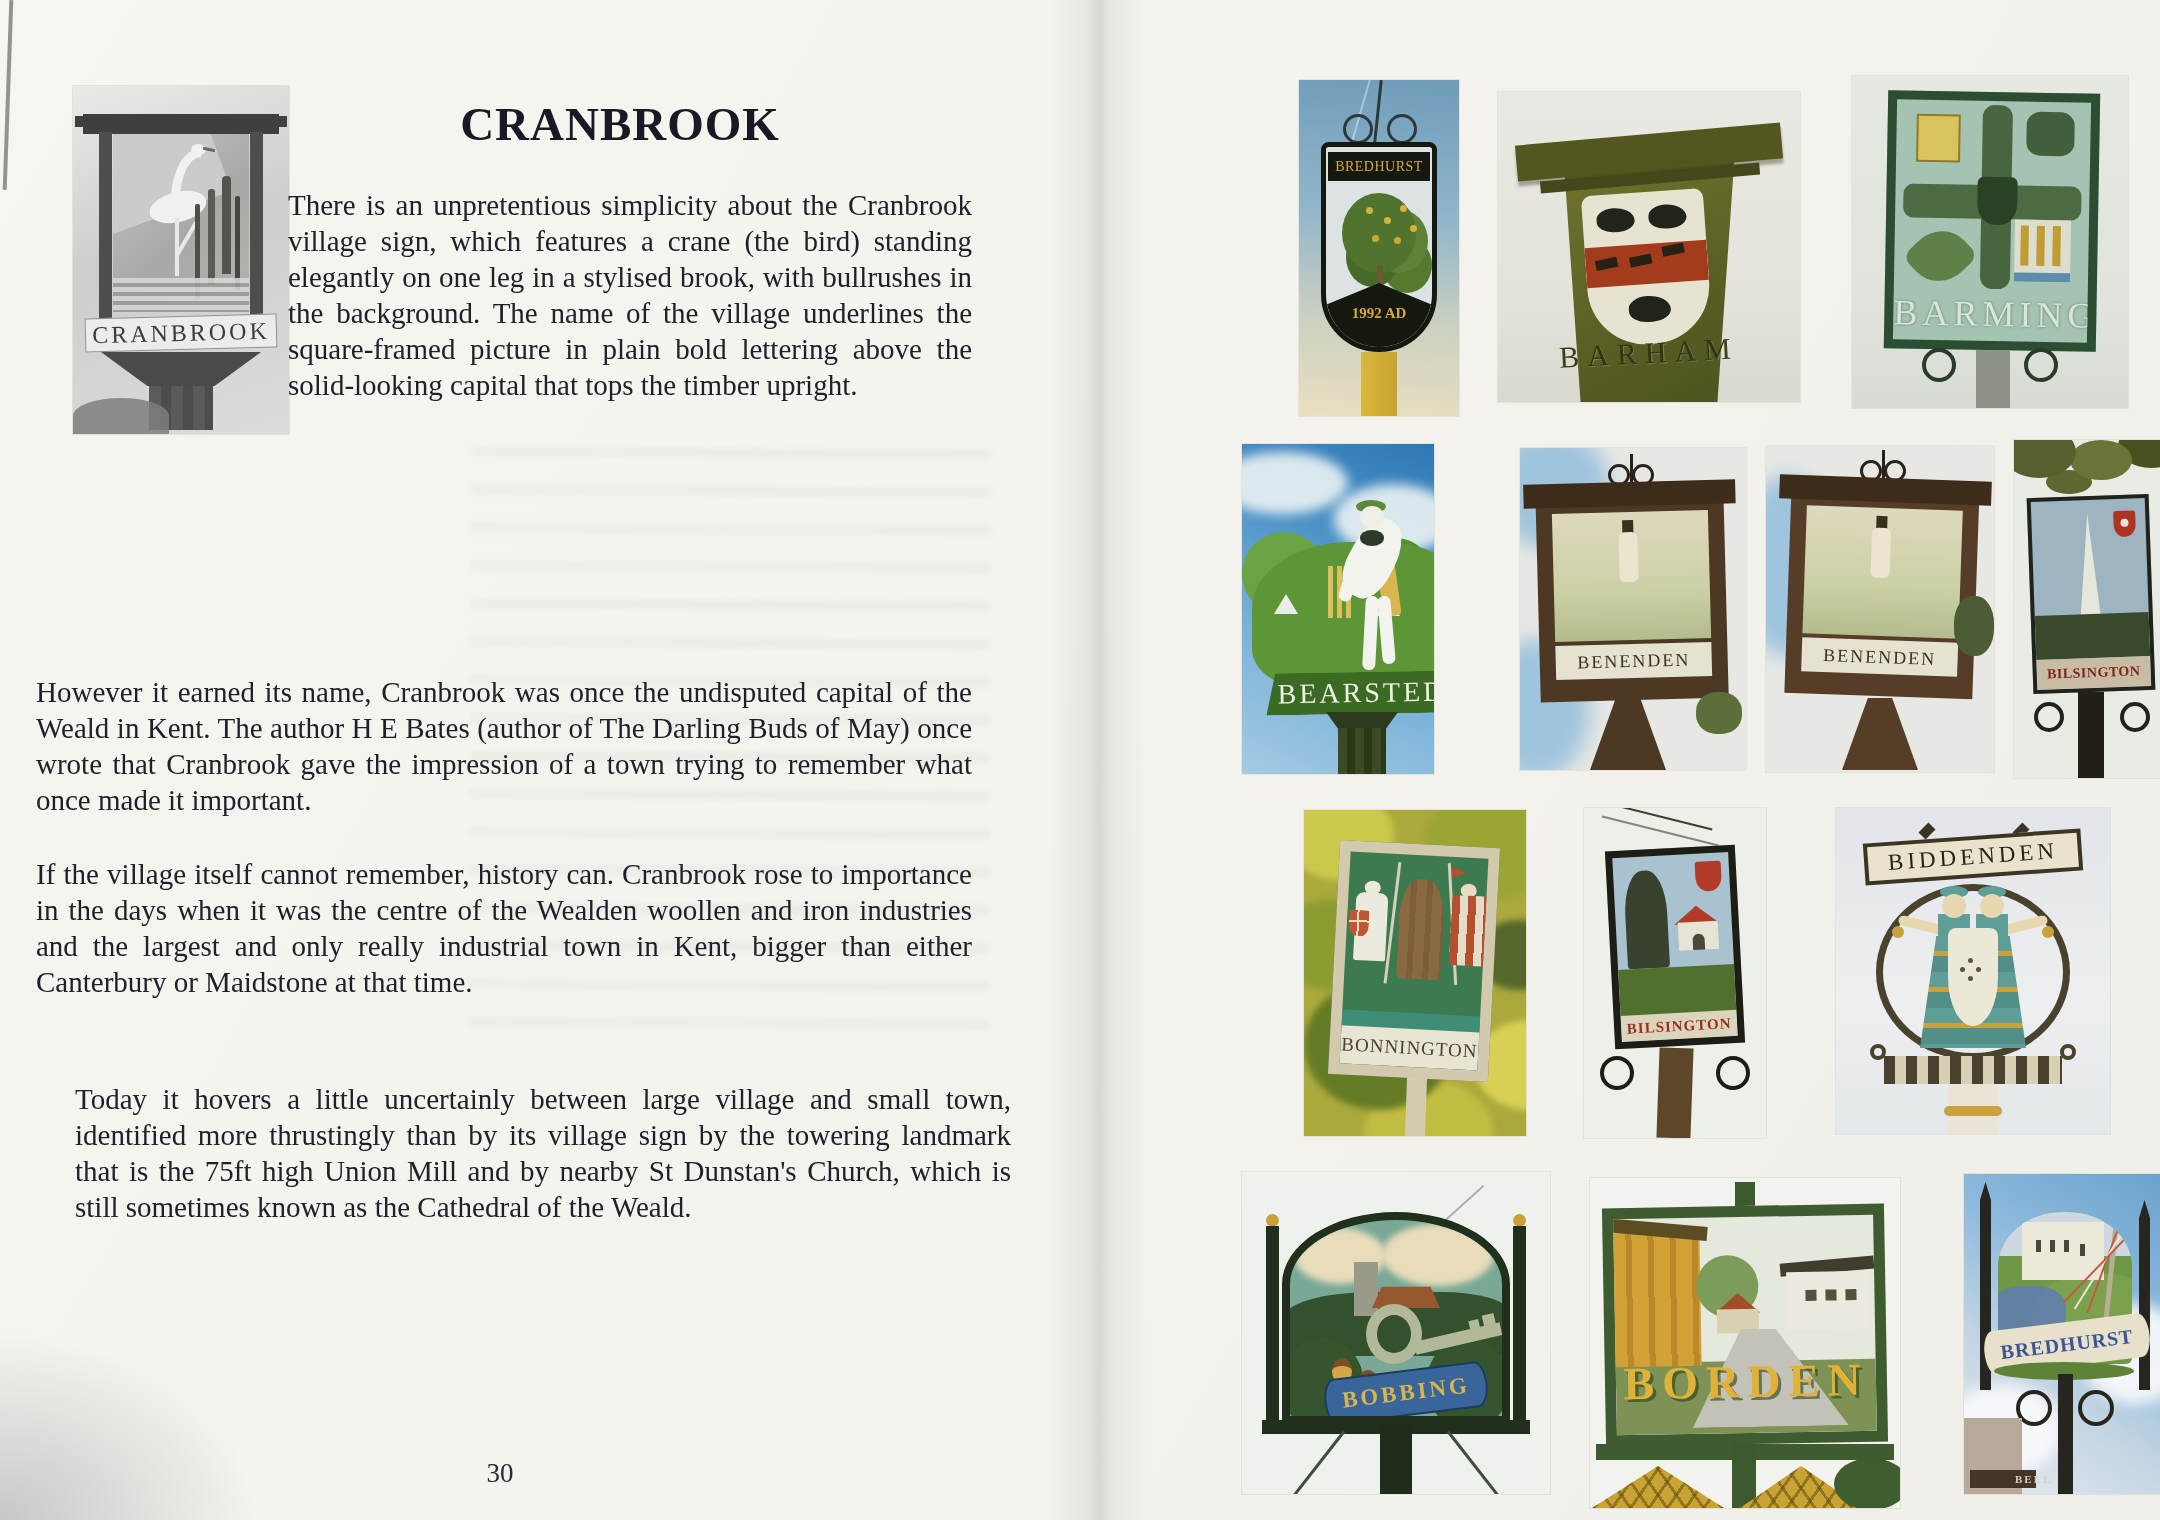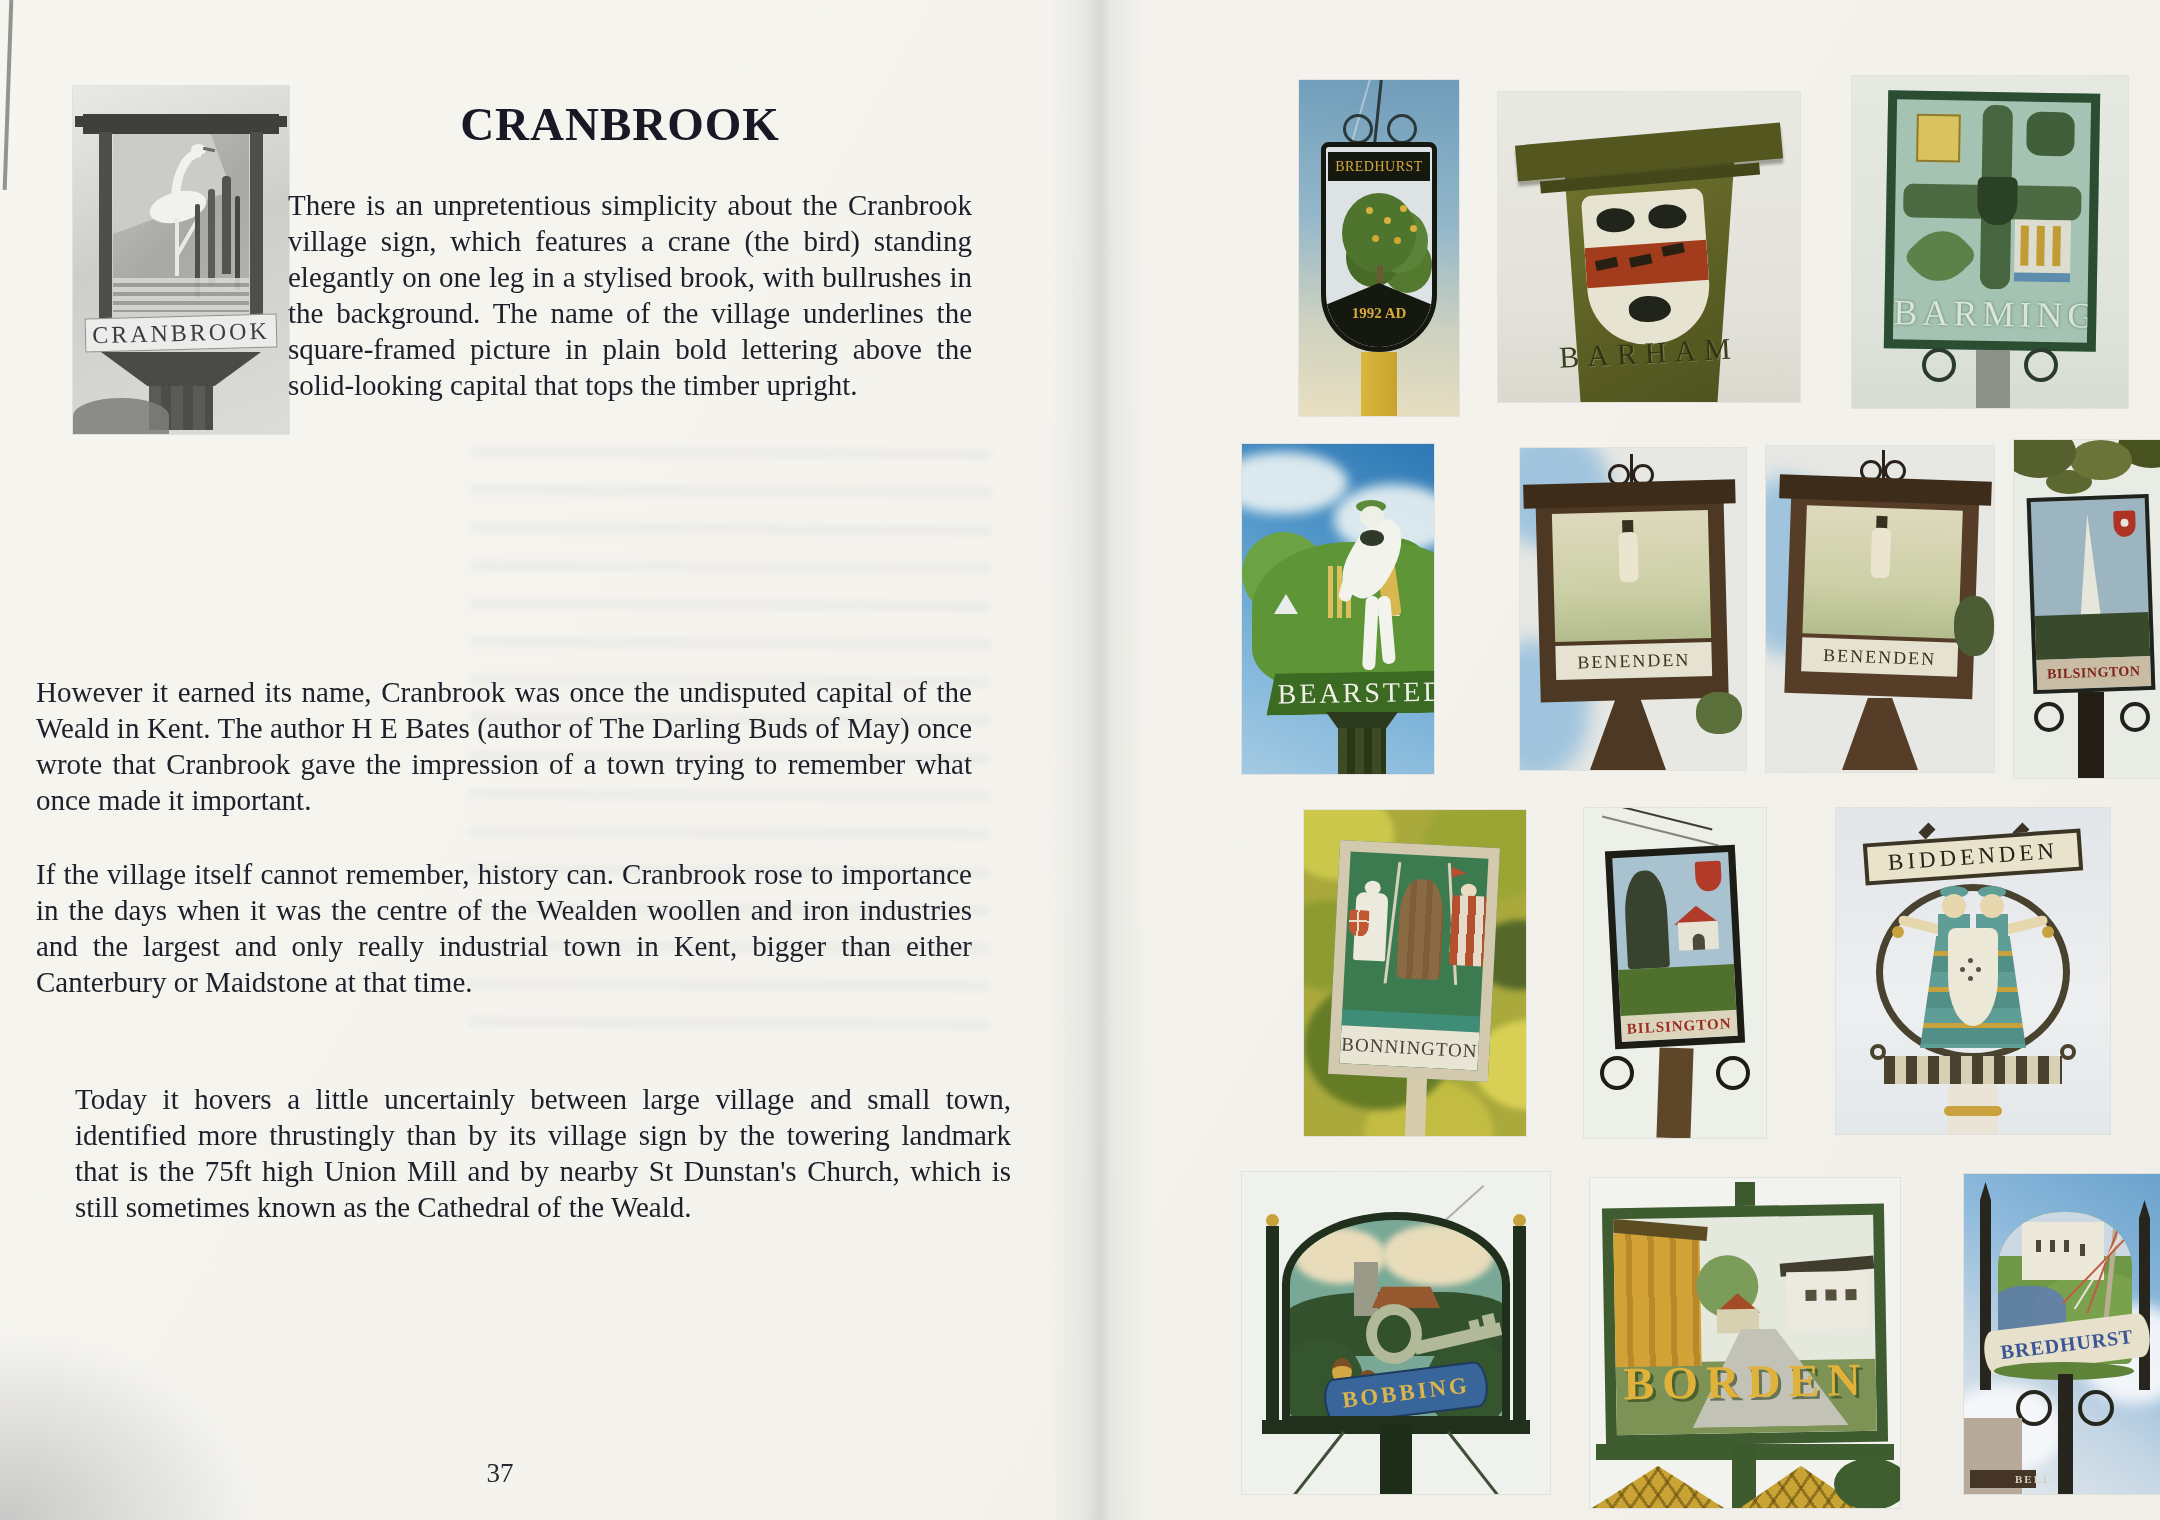--- a/index.html
+++ b/index.html
@@ -271,21 +271,21 @@
     <div class="cb-capital"></div>
     <div class="cb-postbase"></div>
     <div class="cb-ground"></div>
   </figure>
 
   <h1 class="title">CRANBROOK</h1>
   <p class="para p1">There is an unpretentious simplicity about the Cranbrook village sign, which features a crane (the bird) standing elegantly on one leg in a stylised brook, with bullrushes in the background. The name of the village underlines the square-framed picture in plain bold lettering above the solid-looking capital that tops the timber upright.</p>
   <p class="para p3">However it earned its name, Cranbrook was once the undisputed capital of the Weald in Kent. The author H E Bates (author of The Darling Buds of May) once wrote that Cranbrook gave the impression of a town trying to remember what once made it important.</p>
   <p class="para p4">If the village itself cannot remember, history can. Cranbrook rose to importance in the days when it was the centre of the Wealden woollen and iron industries and the largest and only really industrial town in Kent, bigger than either Canterbury or Maidstone at that time.</p>
   <p class="para p5">Today it hovers a little uncertainly between large village and small town, identified more thrustingly than by its village sign by the towering landmark that is the 75ft high Union Mill and by nearby St Dunstan's Church, which is still sometimes known as the Cathedral of the Weald.</p>
-  <div class="pagenum">37</div>
+  <div class="pagenum">30</div>
 
   <figure class="photo" id="p-appledore">
     <div class="ap-wire"></div>
     <div class="ap-mast"></div>
     <div class="ap-curl" style="left:44px;"></div>
     <div class="ap-curl" style="left:88px;"></div>
     <div class="ap-shield">
       <div class="ap-banner">BREDHURST</div>
       <div class="ap-canopy"></div>
       <div class="ap-fruit"></div>

